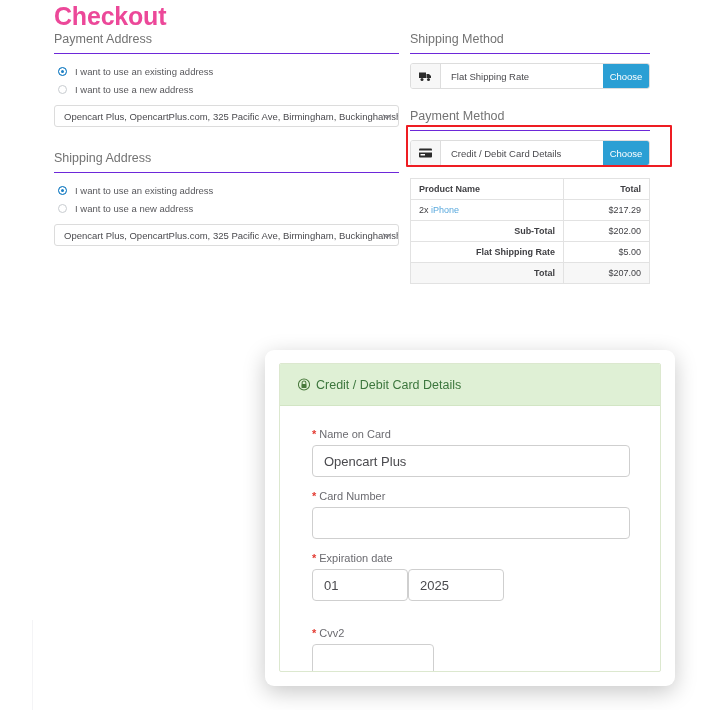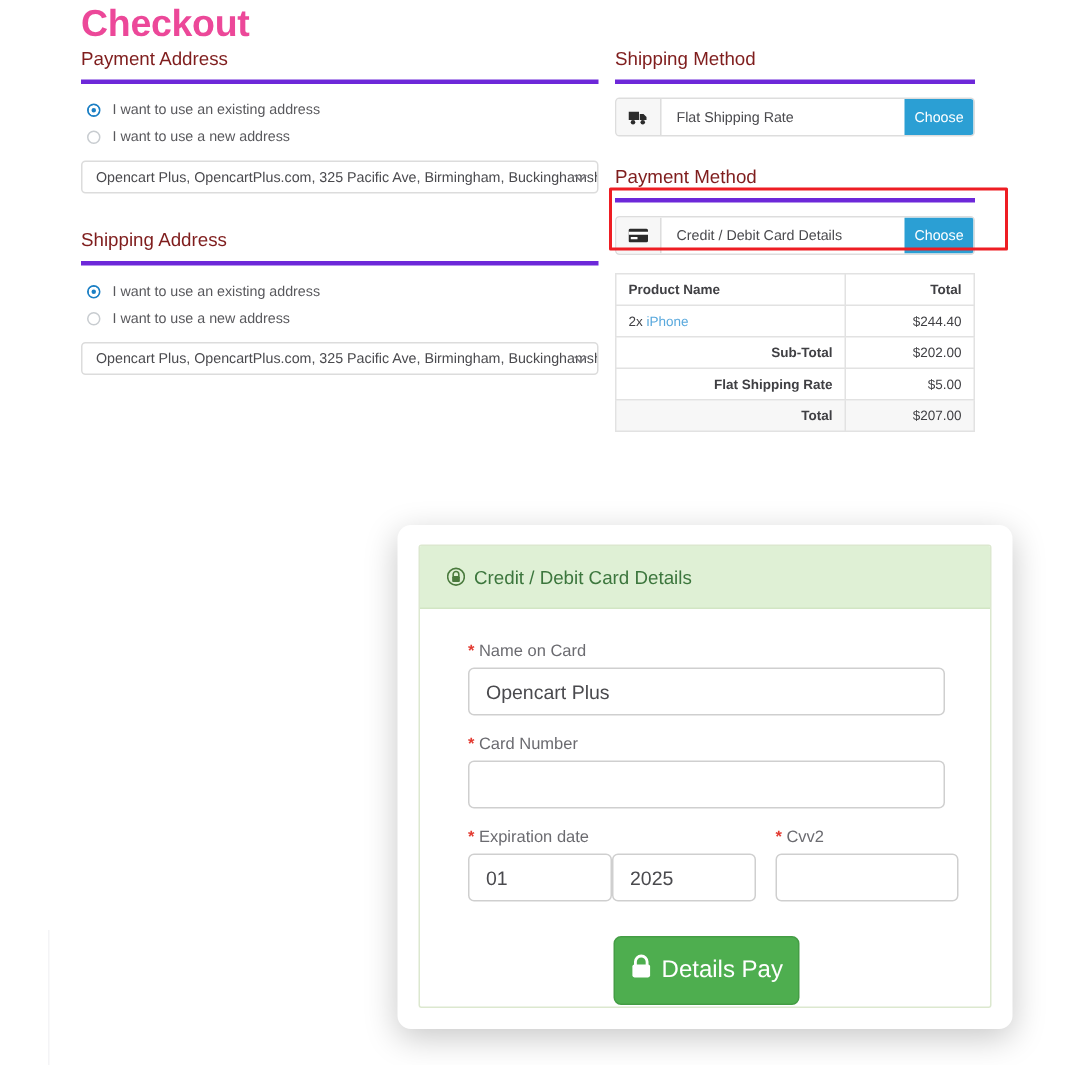--- a/index.html
+++ b/index.html
@@ -37,23 +37,23 @@
     letter-spacing: -0.2px;
   }
 
   
   .col-left  { position: absolute; left: 54px;  top: 32px; width: 345px; }
   .col-right { position: absolute; left: 410px; top: 32px; width: 240px; }
 
   
   .legend {
     font-size: 12.5px;
-    color: #7f1d1d;
+    color: #737373;
     padding-bottom: 7px;
-    border-bottom: 3px solid #6d28d9;
+    border-bottom: 1px solid #6d28d9;
     margin: 0 0 9px 0;
     font-weight: normal;
   }
 
   
   .radio-row {
     display: flex;
     align-items: center;
     height: 16px;
     margin-bottom: 2px;
@@ -265,21 +265,21 @@
     border: 1px solid #cfcfcf;
     border-radius: 4px;
     background: #fff;
     display: flex;
     align-items: center;
     padding: 0 11px;
     font-size: 13px;
     color: #4a4a4e;
     margin-bottom: 13px;
   }
-  .row2 { display: flex; gap: 13px; }
+  .row2 { display: flex; gap: 13px; flex-direction: column; }
   .exp-group { display: flex; }
   .in-sm { width: 96px; }
   .in-cvv { width: 122px; }
   .col-exp, .col-cvv { display: flex; flex-direction: column; }
   .btn-pay {
     margin: 10px auto 0 auto;
     width: 124px;
     height: 46px;
     background: #4eae4f;
     border: 1px solid #449d45;
@@ -382,21 +382,21 @@
           <th class="c-name">Product Name</th>
           <th class="c-total">Total</th>
         </tr>
       </thead>
       <tbody>
         <tr>
           <td class="c-name">
             <span class="qty">2x</span>
             <a class="prod-link" href="#">iPhone</a>
           </td>
-          <td class="c-total">$244.40</td>
+          <td class="c-total">$217.29</td>
         </tr>
         <tr class="total-row">
           <td class="c-name">Sub-Total</td>
           <td class="c-total">$202.00</td>
         </tr>
         <tr class="total-row">
           <td class="c-name">Flat Shipping Rate</td>
           <td class="c-total">$5.00</td>
         </tr>
         <tr class="total-row grand">

